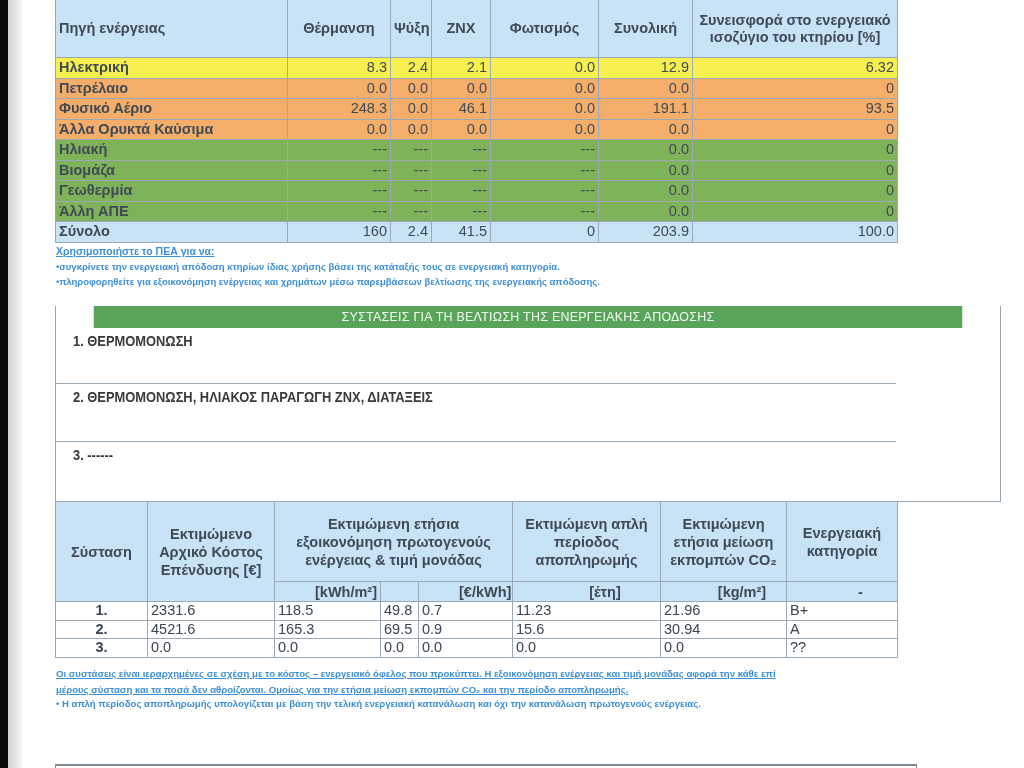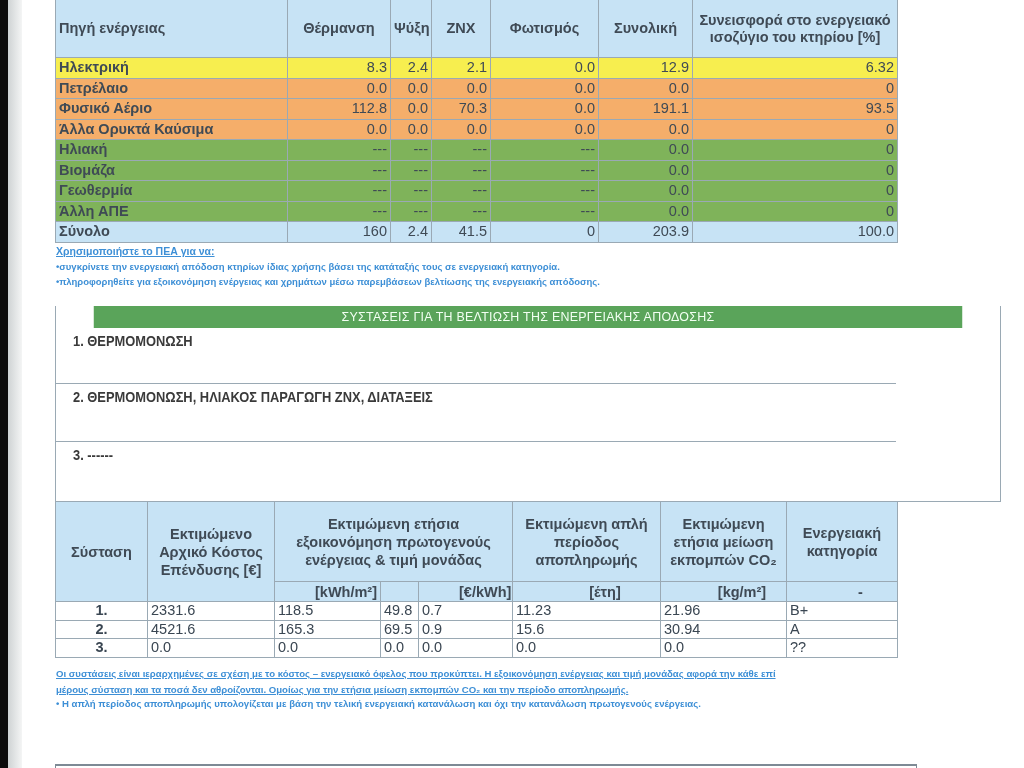--- a/index.html
+++ b/index.html
@@ -103,23 +103,23 @@
         <td class="name">Πετρέλαιο</td>
         <td>0.0</td>
         <td>0.0</td>
         <td>0.0</td>
         <td>0.0</td>
         <td>0.0</td>
         <td>0</td>
       </tr>
       <tr class="fossil">
         <td class="name">Φυσικό Αέριο</td>
-        <td>112.8</td>
-        <td>0.0</td>
-        <td>70.3</td>
+        <td>248.3</td>
+        <td>0.0</td>
+        <td>46.1</td>
         <td>0.0</td>
         <td>191.1</td>
         <td>93.5</td>
       </tr>
       <tr class="fossil">
         <td class="name">Άλλα Ορυκτά Καύσιμα</td>
         <td>0.0</td>
         <td>0.0</td>
         <td>0.0</td>
         <td>0.0</td>

